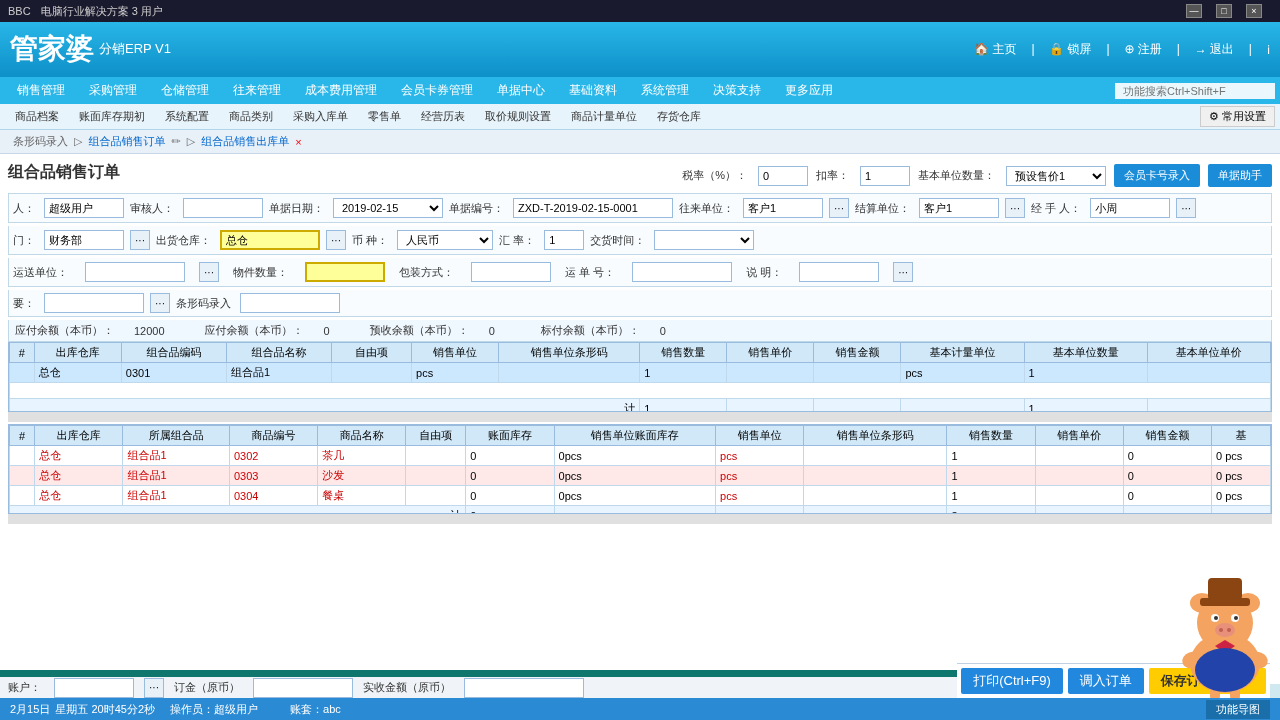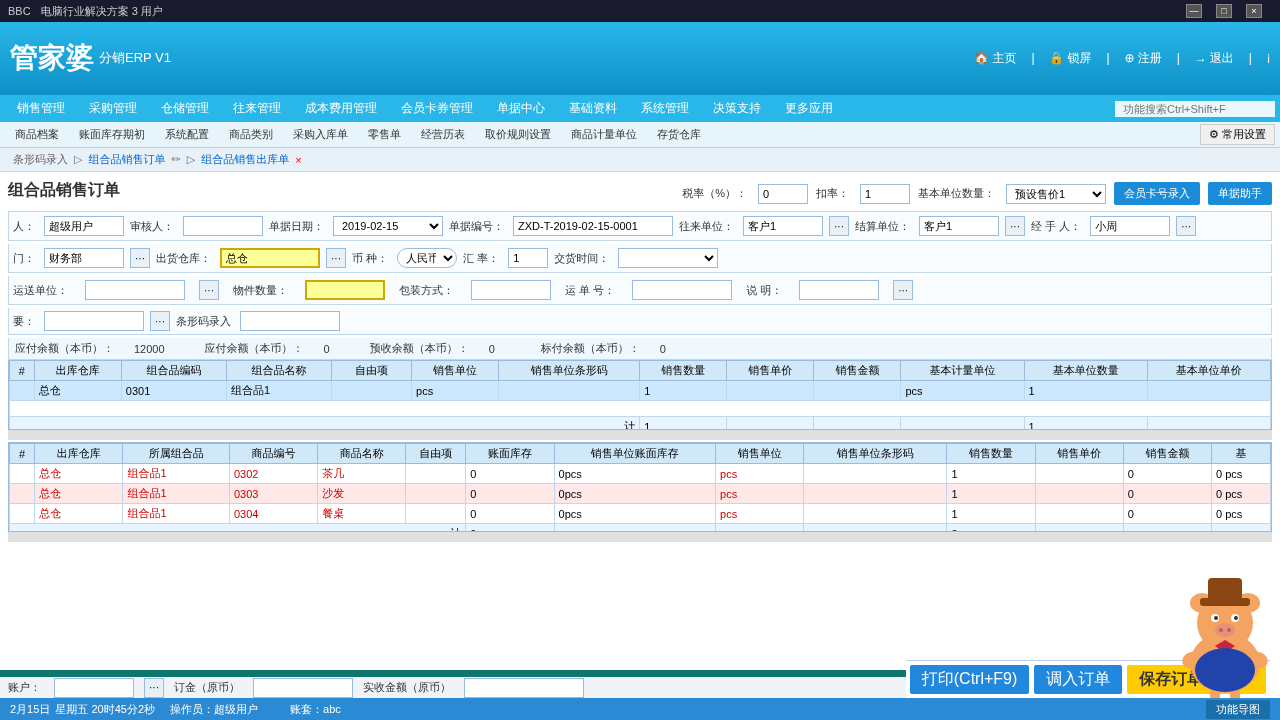--- a/index.html
+++ b/index.html
@@ -5,21 +5,21 @@
     * { margin: 0; padding: 0; box-sizing: border-box; }
     body { font-family: 'SimSun', '宋体', sans-serif; font-size: 12px; background: #d0e8f0; width: 1280px; height: 720px; overflow: hidden; }
     
     
     .title-bar { background: #1a1a2e; color: #ccc; font-size: 11px; padding: 2px 8px; display: flex; align-items: center; height: 22px; }
     .title-bar span { margin-right: 10px; }
     .title-bar-controls { margin-left: auto; display: flex; gap: 4px; }
     .title-btn { width: 16px; height: 14px; background: #555; border: 1px solid #888; cursor: pointer; display: inline-flex; align-items: center; justify-content: center; font-size: 9px; color: #fff; }
     
     
-    .app-header { background: linear-gradient(to bottom, #29b6e8, #0e90c8); height: 72px; display: flex; align-items: center; padding: 0 10px; position: relative; }
+    .app-header { background: linear-gradient(to bottom, #29b6e8, #0e90c8); height: 54px; display: flex; align-items: center; padding: 0 10px; position: relative; }
     .logo-text { color: white; font-size: 28px; font-weight: bold; font-family: '微软雅黑', sans-serif; }
     .logo-sub { color: white; font-size: 13px; margin-left: 5px; }
     .header-right { margin-left: auto; display: flex; gap: 15px; color: white; font-size: 12px; align-items: center; }
     .header-right span { cursor: pointer; display: flex; align-items: center; gap: 3px; }
     
     
     .nav-menu { background: #29b6e8; height: 28px; display: flex; align-items: center; padding: 0 5px; border-top: 1px solid #0e90c8; }
     .nav-item { color: white; font-size: 12px; padding: 4px 12px; cursor: pointer; white-space: nowrap; }
     .nav-search { margin-left: auto; background: rgba(255,255,255,0.9); border: none; padding: 2px 8px; font-size: 11px; width: 160px; color: #666; }
     
@@ -60,21 +60,21 @@
     
     
     .bottom-form { background: #f0f4f8; border-top: 1px solid #c0d0e0; padding: 4px 8px; display: flex; align-items: center; gap: 10px; font-size: 11px; height: 30px; }
     
     
     .status-bar { background: #2a8ad4; color: white; height: 22px; display: flex; align-items: center; padding: 0 10px; font-size: 11px; position: fixed; bottom: 0; left: 0; right: 0; }
     .status-bar .right { margin-left: auto; }
     
     
     .action-btns { position: fixed; bottom: 22px; right: 10px; display: flex; gap: 5px; padding: 4px; background: white; border-top: 1px solid #c0d0e0; }
-    .btn-action { padding: 4px 12px; font-size: 16px; cursor: pointer; border-radius: 2px; border: none; }
+    .btn-action { padding: 4px 12px; font-size: 13px; cursor: pointer; border-radius: 2px; border: none; }
     .btn-print { background: #2288dd; color: white; }
     .btn-import { background: #2288dd; color: white; }
     .btn-save { background: #ffcc00; color: #333; font-weight: bold; }
     
     
     .mascot { position: fixed; right: 0; bottom: 22px; width: 100px; height: 120px; pointer-events: none; }
     
     select.form-input { appearance: auto; }
     
     .yellow-highlight { background: #ffff99 !important; border: 2px solid #ccaa00 !important; }
@@ -195,21 +195,21 @@
   <div style="display:flex; align-items:center; gap:6px; margin-bottom:3px; font-size:11px; flex-wrap:wrap; border:1px solid #c0d8e8; padding:4px; background:#f8fcff; border-top:none;">
     <span class="form-label">门：</span>
     <input class="form-input" style="width: 80px;" type="text" value="财务部">
     <button class="btn-dots">···</button>
 
     <span class="form-label">出货仓库：</span>
     <input class="form-input yellow-highlight" style="width: 100px;" type="text" value="总仓">
     <button class="btn-dots">···</button>
 
     <span class="form-label">币 种：</span>
-    <select class="form-input" style="width:60px;border-radius:10px;"><option>人民币</option></select>
+    <select class="form-input" style="width:96px;"><option>人民币</option></select>
 
     <span class="form-label">汇 率：</span>
     <input class="form-input" style="width: 40px;" type="text" value="1">
 
     <span class="form-label">交货时间：</span>
     <select class="form-input" style="width:100px;"><option></option></select>
   </div>
 
   <div style="display:flex; align-items:center; gap:14px; margin-bottom:3px; font-size:11px; flex-wrap:wrap; border:1px solid #c0d8e8; padding:4px; background:#f8fcff; border-top:none;">
     <span class="form-label">运送单位：</span>

